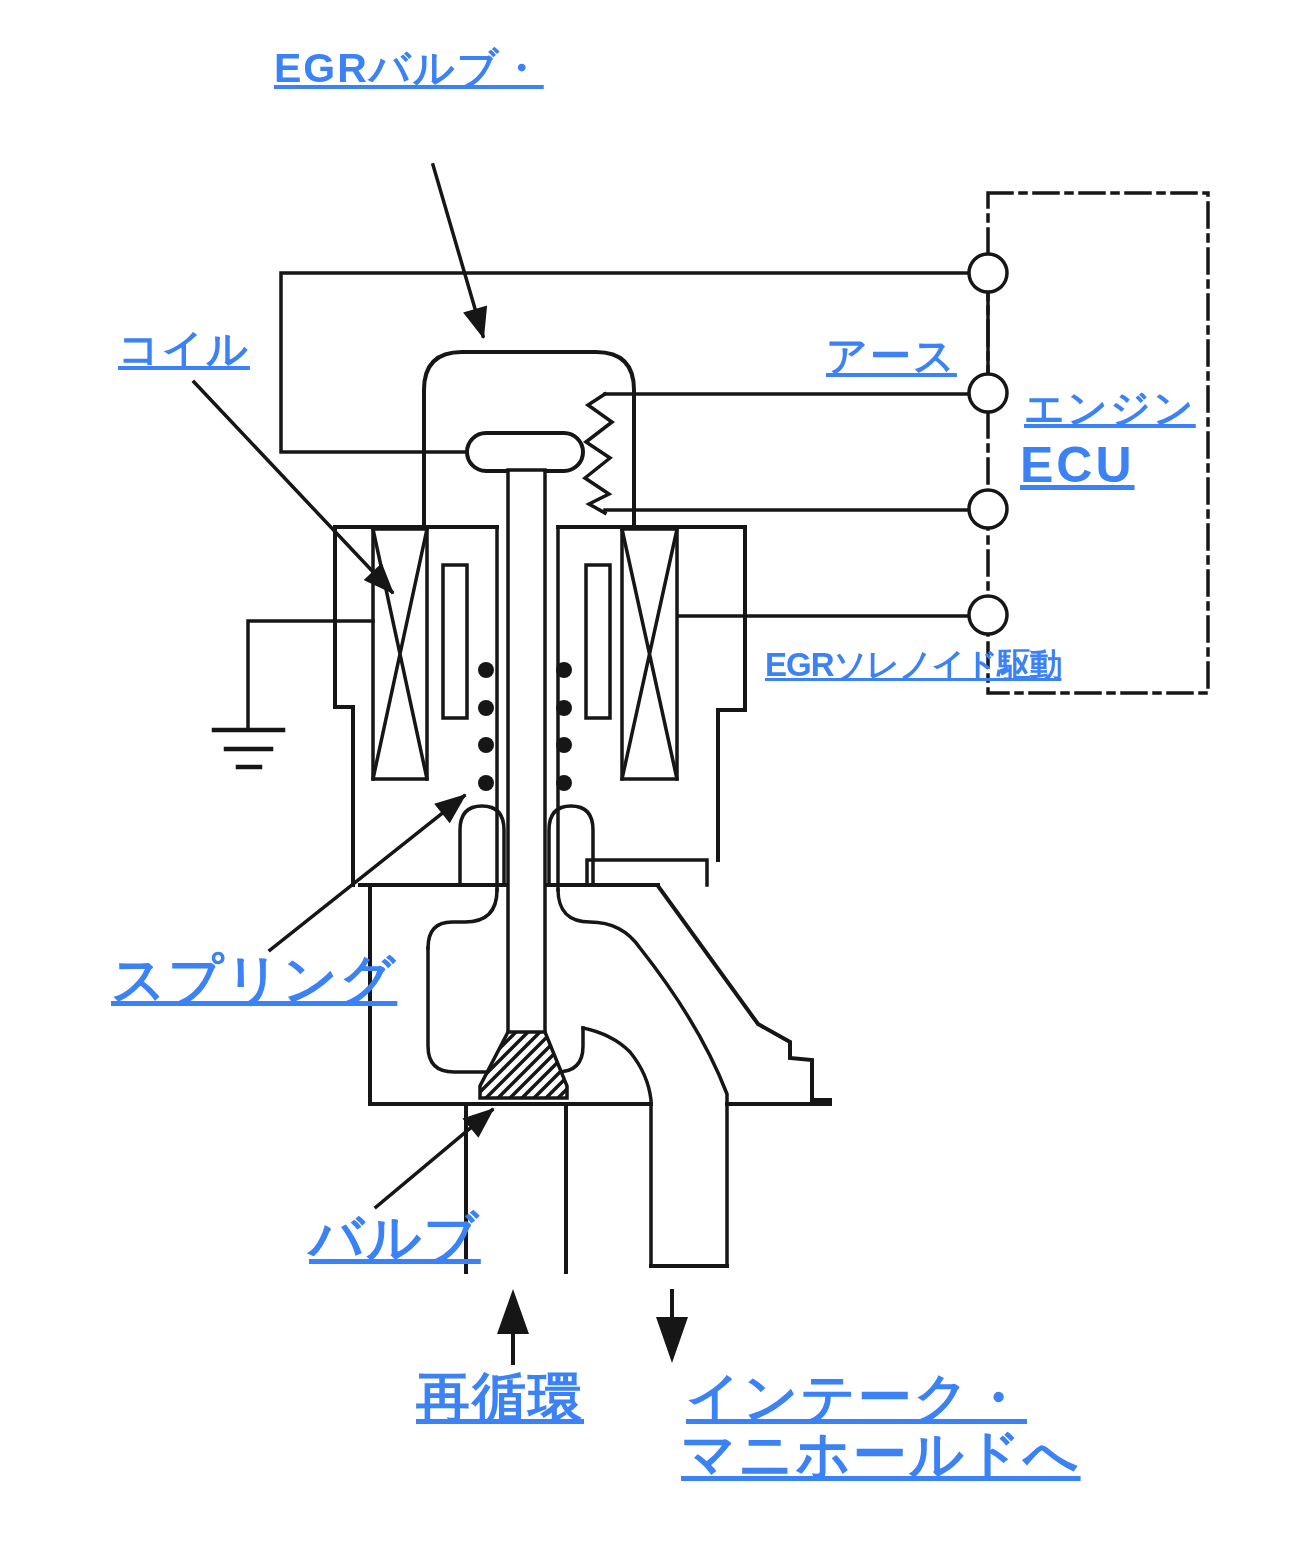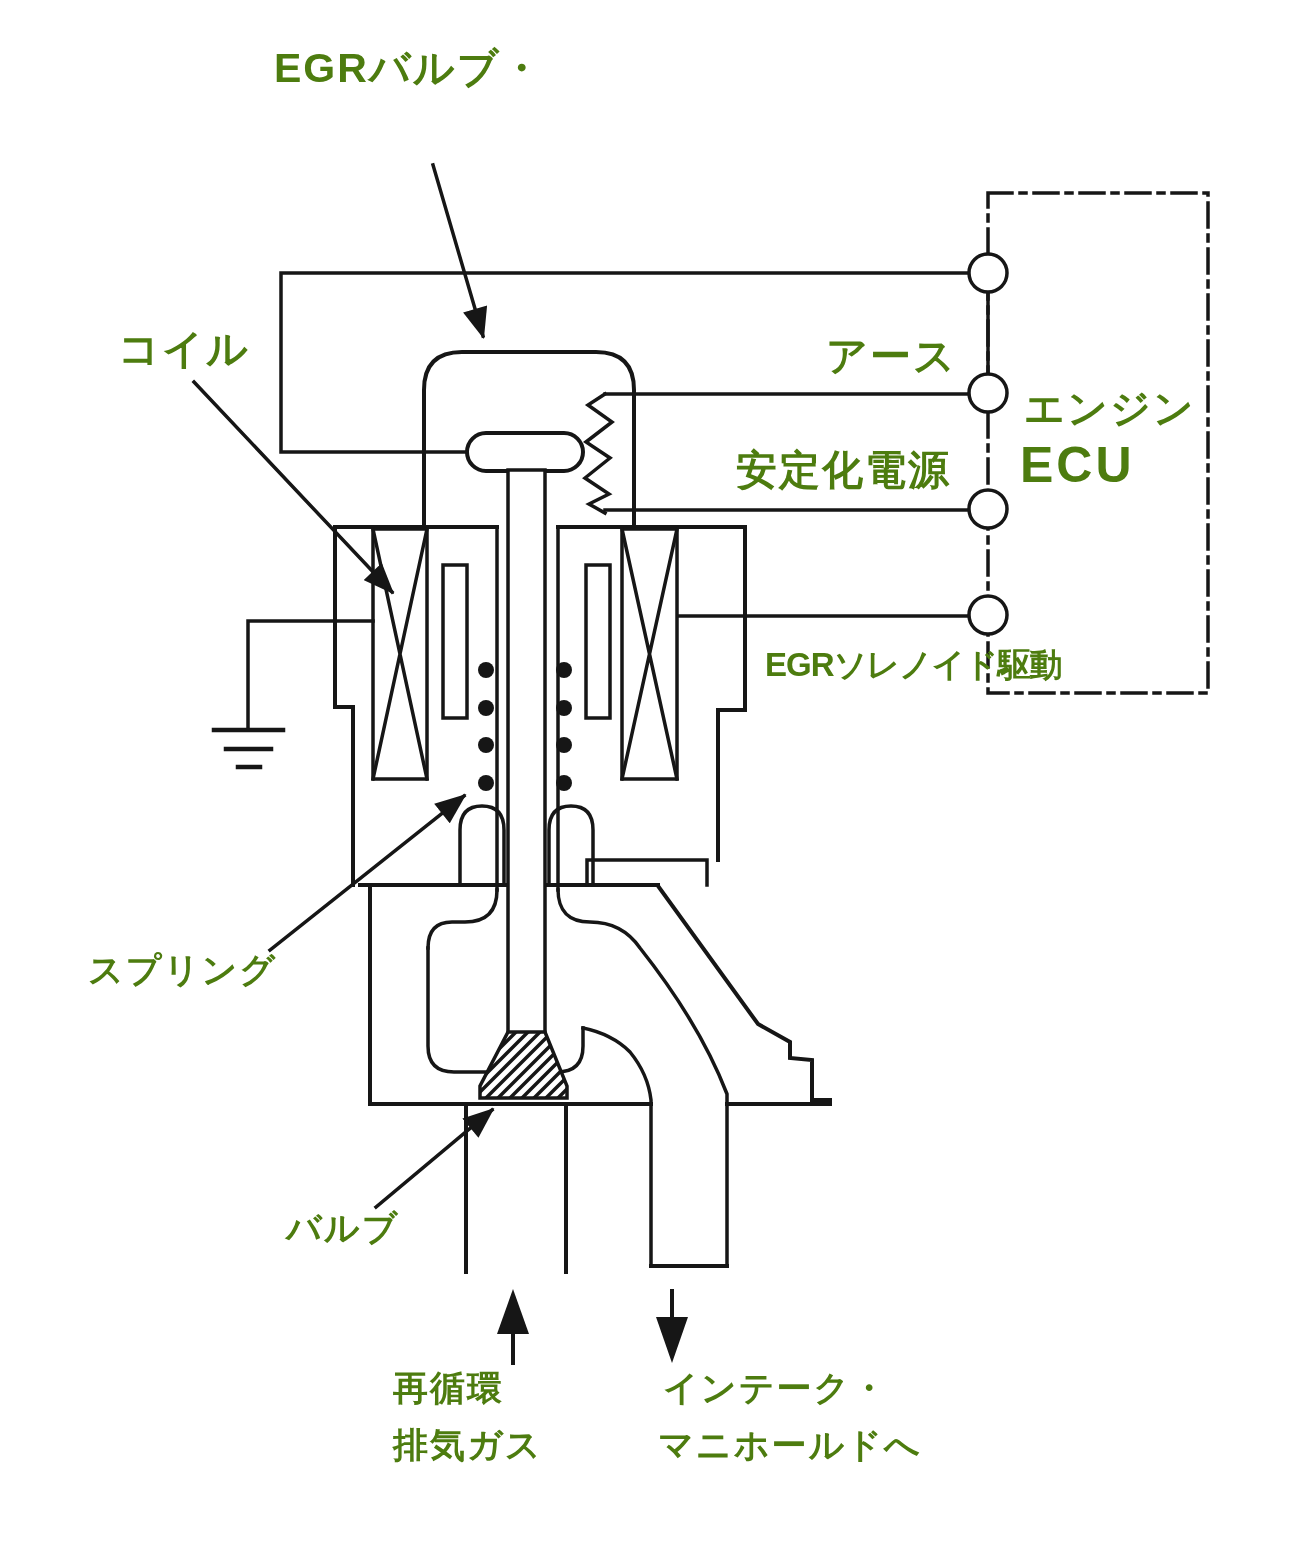--- a/index.html
+++ b/index.html
@@ -3,25 +3,25 @@
 <meta charset="utf-8">
 <style>
   html,body{margin:0;padding:0;background:#e8e8e8;}
   #canvas{
     position:relative;width:1300px;height:1552px;background:#ffffff;
     font-family:"Liberation Sans","DejaVu Sans",sans-serif;color:#111;
     overflow:hidden;
   }
   #drawing{position:absolute;left:0;top:0;}
   .lbl{
-    position:absolute;font-weight:bold;color:#4d7c0f;white-space:nowrap;
-    line-height:1.0;letter-spacing:2px;
+    position:absolute;font-weight:bold;color:#3b82f6;white-space:nowrap;
+    line-height:1.0;letter-spacing:2px;text-decoration:underline;
   }
   .f41{font-size:41px;}
-  .f45{font-size:35px;}
+  .f45{font-size:54px;margin-left:23px;}
   .f33{font-size:33px;letter-spacing:-1px;margin-left:38px;}
   .ecu-l1{font-size:40px;}
   .ecu-l2{font-size:50px;letter-spacing:3px;}
 </style>
 </head>
 <body>
 
 <div id="canvas">
 
   <svg id="drawing" width="1300" height="1552" viewBox="0 0 1300 1552" fill="none" stroke="#161616" stroke-width="3.5" stroke-linecap="square">
@@ -131,28 +131,26 @@
       <path marker-end="url(#ah)" d="M433 165 L483 336"></path>
       <path marker-end="url(#ah)" d="M194 382 L392 592"></path>
       <path marker-end="url(#ah)" d="M270 950 L464 796"></path>
       <path marker-end="url(#ah)" d="M376 1207 L492 1110"></path>
     </g>
   </svg>
 
   <div class="lbl f41" style="left:274px;top:48px;">EGRバルブ・</div>
 
   <div class="lbl f41" style="left:826px;top:336px;">アース</div>
-  <div class="lbl f41" style="left:736px;top:450px;">安定化電源</div>
   <div class="lbl f33" style="left:727px;top:648px;">EGRソレノイド駆動</div>
 
   <div class="lbl ecu-l1" style="left:1024px;top:388px;">エンジン</div>
   <div class="lbl ecu-l2" style="left:1020px;top:440px;">ECU</div>
 
   <div class="lbl f41" style="left:102px;top:329px;margin-left:16px;">コイル</div>
   <div class="lbl f45" style="left:88px;top:952px;">スプリング</div>
   <div class="lbl f45" style="left:286px;top:1210px;">バルブ</div>
 
   <div class="lbl f45" style="left:393px;top:1370px;">再循環</div>
-  <div class="lbl f45" style="left:393px;top:1427px;">排気ガス</div>
   <div class="lbl f45" style="left:663px;top:1370px;">インテーク・</div>
   <div class="lbl f45" style="left:658px;top:1427px;">マニホールドへ</div>
 
 </div>
 
 </body></html>

